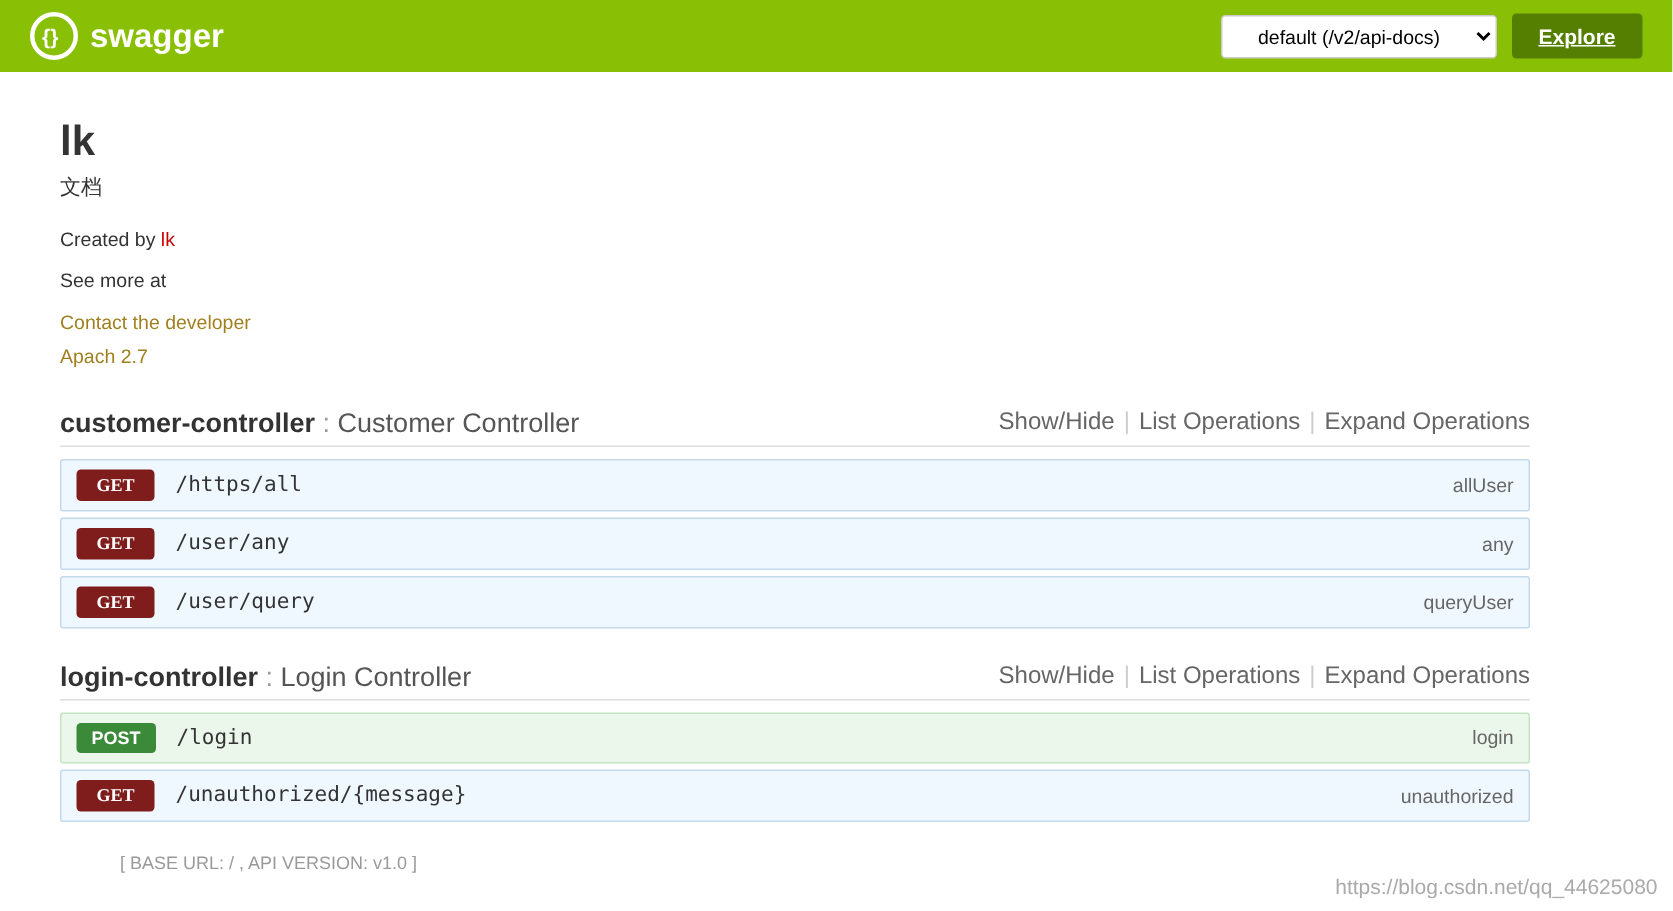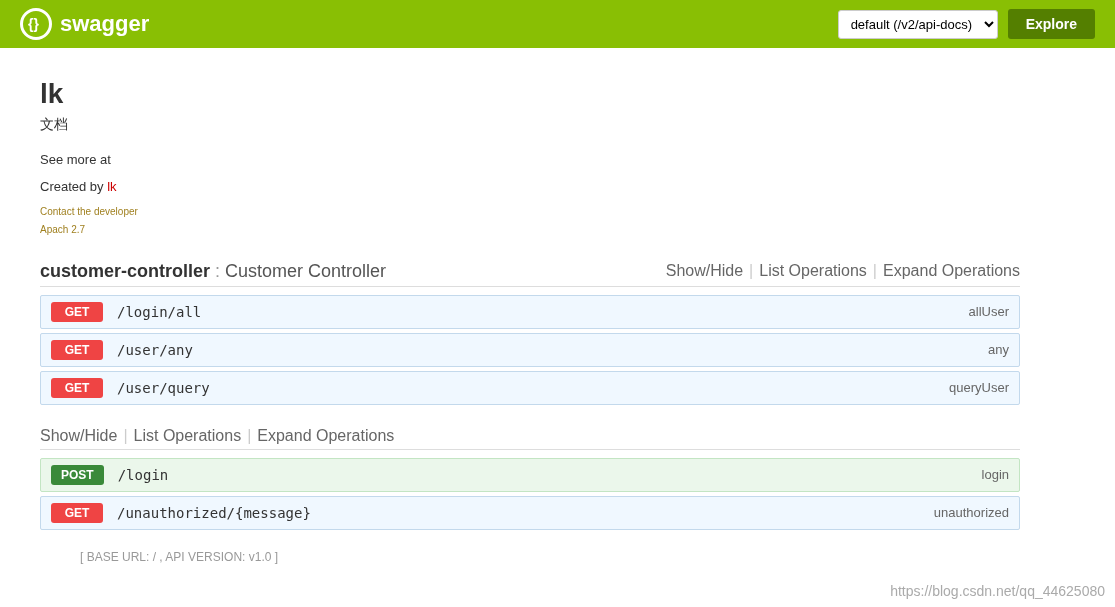--- a/index.html
+++ b/index.html
@@ -39,35 +39,36 @@
       color: white;
       font-size: 22px;
       font-weight: bold;
     }
     .header-right {
       display: flex;
       align-items: center;
       gap: 10px;
     }
     .api-select {
-      padding: 5px 8px;
+      padding: 5px 20px;
       border: 1px solid #ccc;
       border-radius: 3px;
       font-size: 13px;
       background: white;
     }
     .explore-btn {
       background: #547f00;
       color: white;
       border: none;
       padding: 7px 18px;
       border-radius: 3px;
       font-size: 14px;
       font-weight: bold;
       cursor: pointer;
+      text-decoration: underline;
     }
 
     
     .main {
       padding: 30px 40px;
       max-width: 1060px;
     }
 
     .app-title {
       font-size: 28px;
@@ -86,21 +87,21 @@
       margin-bottom: 4px;
     }
     .app-info a {
       color: #a08020;
       text-decoration: none;
     }
     .app-info-link {
       display: block;
       color: #a08020;
       text-decoration: none;
-      font-size: 10px;
+      font-size: 13px;
       line-height: 1.8;
     }
 
     
     .controller-section {
       margin-top: 22px;
       margin-bottom: 10px;
     }
 
     .controller-header {
@@ -159,21 +160,22 @@
       border-radius: 3px;
       font-size: 12px;
       font-weight: bold;
       color: white;
       min-width: 52px;
       text-align: center;
       margin-right: 14px;
       flex-shrink: 0;
     }
     .method-badge.get {
-      background: #ef4444;
+      background: #7f1d1d;
+      font-family: Liberation Serif, serif;
     }
     .method-badge.post {
       background: #3a8a3a;
     }
     .api-path {
       flex: 1;
       font-size: 14px;
       color: #333;
       font-family: monospace;
     }
@@ -211,59 +213,60 @@
     <button class="explore-btn">Explore</button>
   </div>
 </div>
 
 <div class="main">
 
   <div>
     <div class="app-title">lk</div>
     <div class="app-subtitle">文档</div>
     <div class="app-info">
+      <span>Created by </span><a href="#" style="color:#cc0000;">lk</a>
+    </div>
+    <div class="app-info">
       <span>See more at</span>
-    </div>
-    <div class="app-info">
-      <span>Created by </span><a href="#" style="color:#cc0000;">lk</a>
     </div>
     <a href="#" class="app-info-link">Contact the developer</a>
     <a href="#" class="app-info-link">Apach 2.7</a>
   </div>
 
   <div id="controllers-container">
   <div class="controller-section">
         <div class="controller-header">
           <div class="controller-title"><strong>customer-controller</strong><span> : </span><span class="subtitle">Customer Controller</span></div>
           <div class="controller-actions">
       <a href="#">Show/Hide</a>
       <span class="divider">|</span>
       <a href="#">List Operations</a>
       <span class="divider">|</span>
       <a href="#">Expand Operations</a>
     </div>
         </div>
         <div class="api-row">
           <span class="method-badge get">GET</span>
-          <span class="api-path">/login/all</span>
+          <span class="api-path">/https/all</span>
           <span class="api-description">allUser</span>
         </div>
         <div class="api-row">
           <span class="method-badge get">GET</span>
           <span class="api-path">/user/any</span>
           <span class="api-description">any</span>
         </div>
         <div class="api-row">
           <span class="method-badge get">GET</span>
           <span class="api-path">/user/query</span>
           <span class="api-description">queryUser</span>
         </div>
       </div>
       <div class="controller-section">
         <div class="controller-header">
+          <div class="controller-title"><strong>login-controller</strong><span> : </span><span class="subtitle">Login Controller</span></div>
           <div class="controller-actions">
       <a href="#">Show/Hide</a>
       <span class="divider">|</span>
       <a href="#">List Operations</a>
       <span class="divider">|</span>
       <a href="#">Expand Operations</a>
     </div>
         </div>
         <div class="api-row post">
           <span class="method-badge post">POST</span>

